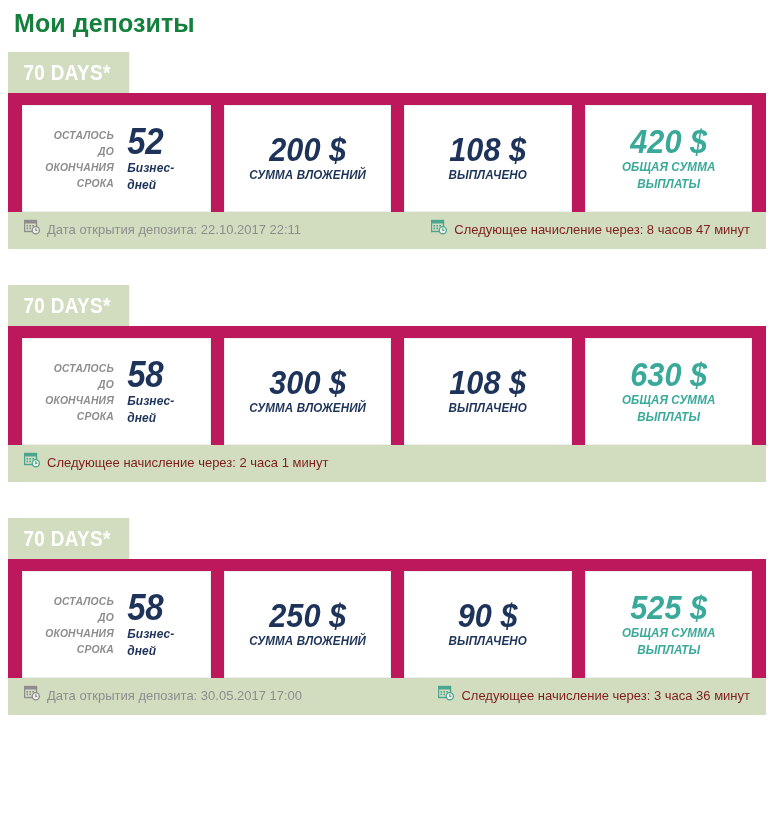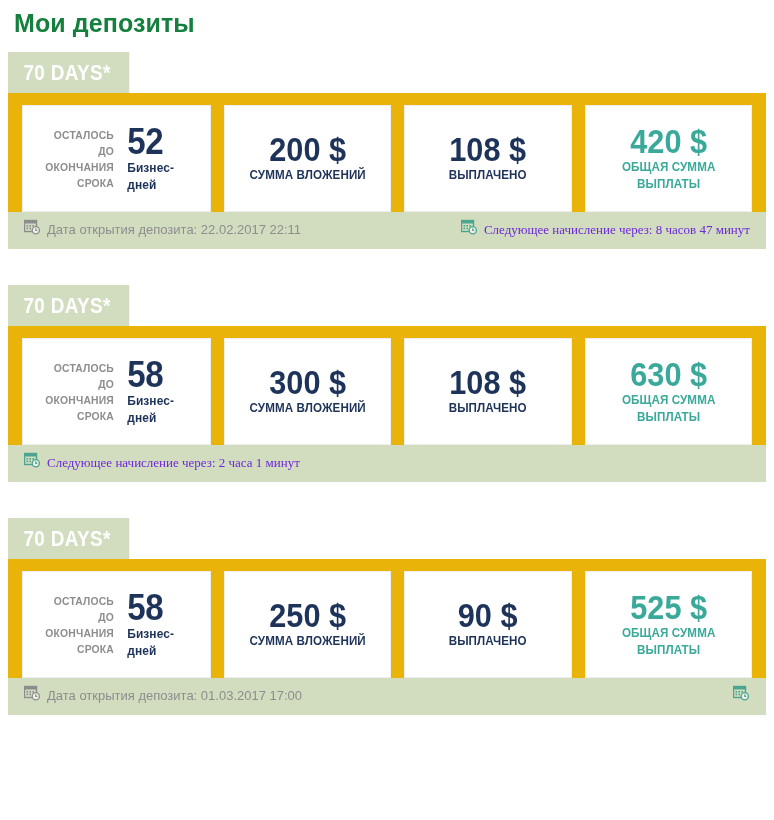--- a/index.html
+++ b/index.html
@@ -44,23 +44,24 @@
     font-stretch: condensed;
     padding: 8px 22px 7px 18px;
     line-height: 26px;
     transform: scaleX(0.86);
     transform-origin: left center;
   }
   .tab-row {
     line-height: 0;
   }
   .block-body {
-    background: #eab308;
+    background: #be185d;
     padding: 12px 14px 0 14px;
     box-sizing: border-box;
+    font-style: italic;
   }
   .cards {
     display: flex;
     gap: 13px;
     align-items: stretch;
   }
   .card {
     background: #ffffff;
     border: 1px solid #eeeeee;
     box-sizing: border-box;
@@ -149,21 +150,21 @@
     box-sizing: border-box;
   }
   .footer-item {
     display: flex;
     align-items: center;
     gap: 6px;
     font-size: 13px;
     line-height: 18px;
   }
   .footer-item.grey { color: #8d8d8d; }
-  .footer-item.teal { color: #6d28d9; font-family: Liberation Serif, serif; }
+  .footer-item.teal { color: #7f1d1d; }
   .cal-icon { display: block; }
 </style>
 </head>
 <body>
 
 <div class="page">
 
   <div class="page-title">Мои депозиты</div>
 
   <div class="deposit-block">
@@ -211,21 +212,21 @@
               <rect x="0.5" y="1.5" width="12" height="3" fill="#8d8d8d"></rect>
               <rect x="2.5" y="6" width="1.6" height="1.6" fill="#8d8d8d"></rect>
               <rect x="5.4" y="6" width="1.6" height="1.6" fill="#8d8d8d"></rect>
               <rect x="8.3" y="6" width="1.6" height="1.6" fill="#8d8d8d"></rect>
               <rect x="2.5" y="8.6" width="1.6" height="1.6" fill="#8d8d8d"></rect>
               <rect x="5.4" y="8.6" width="1.6" height="1.6" fill="#8d8d8d"></rect>
               <circle cx="11.8" cy="11.2" r="3.6" fill="#eef1e7" stroke="#8d8d8d" stroke-width="1.3"></circle>
               <path d="M11.8 9.2 V11.3 H13.3" fill="none" stroke="#8d8d8d" stroke-width="1.2"></path>
             </svg>
         </span>
-        <span>Дата открытия депозита: 22.02.2017 22:11</span>
+        <span>Дата открытия депозита: 22.10.2017 22:11</span>
       </div>
       <div class="footer-item teal">
         <span class="cal-icon">
           <svg width="17" height="16" viewBox="0 0 17 16">
               <rect x="0.5" y="1.5" width="12" height="11" fill="none" stroke="#4ba58f" stroke-width="1.4"></rect>
               <rect x="0.5" y="1.5" width="12" height="3" fill="#4ba58f"></rect>
               <rect x="2.5" y="6" width="1.6" height="1.6" fill="#4ba58f"></rect>
               <rect x="5.4" y="6" width="1.6" height="1.6" fill="#4ba58f"></rect>
               <rect x="8.3" y="6" width="1.6" height="1.6" fill="#4ba58f"></rect>
               <rect x="2.5" y="8.6" width="1.6" height="1.6" fill="#4ba58f"></rect>
@@ -341,33 +342,34 @@
               <rect x="0.5" y="1.5" width="12" height="3" fill="#8d8d8d"></rect>
               <rect x="2.5" y="6" width="1.6" height="1.6" fill="#8d8d8d"></rect>
               <rect x="5.4" y="6" width="1.6" height="1.6" fill="#8d8d8d"></rect>
               <rect x="8.3" y="6" width="1.6" height="1.6" fill="#8d8d8d"></rect>
               <rect x="2.5" y="8.6" width="1.6" height="1.6" fill="#8d8d8d"></rect>
               <rect x="5.4" y="8.6" width="1.6" height="1.6" fill="#8d8d8d"></rect>
               <circle cx="11.8" cy="11.2" r="3.6" fill="#eef1e7" stroke="#8d8d8d" stroke-width="1.3"></circle>
               <path d="M11.8 9.2 V11.3 H13.3" fill="none" stroke="#8d8d8d" stroke-width="1.2"></path>
             </svg>
         </span>
-        <span>Дата открытия депозита: 01.03.2017 17:00</span>
+        <span>Дата открытия депозита: 30.05.2017 17:00</span>
       </div>
       <div class="footer-item teal">
         <span class="cal-icon">
           <svg width="17" height="16" viewBox="0 0 17 16">
               <rect x="0.5" y="1.5" width="12" height="11" fill="none" stroke="#4ba58f" stroke-width="1.4"></rect>
               <rect x="0.5" y="1.5" width="12" height="3" fill="#4ba58f"></rect>
               <rect x="2.5" y="6" width="1.6" height="1.6" fill="#4ba58f"></rect>
               <rect x="5.4" y="6" width="1.6" height="1.6" fill="#4ba58f"></rect>
               <rect x="8.3" y="6" width="1.6" height="1.6" fill="#4ba58f"></rect>
               <rect x="2.5" y="8.6" width="1.6" height="1.6" fill="#4ba58f"></rect>
               <rect x="5.4" y="8.6" width="1.6" height="1.6" fill="#4ba58f"></rect>
               <circle cx="11.8" cy="11.2" r="3.6" fill="#eef1e7" stroke="#4ba58f" stroke-width="1.3"></circle>
               <path d="M11.8 9.2 V11.3 H13.3" fill="none" stroke="#4ba58f" stroke-width="1.2"></path>
             </svg>
         </span>
+        <span>Следующее начисление через: 3 часа 36 минут</span>
       </div>
     </div>
   </div>
 
 </div>
 
 </body></html>

